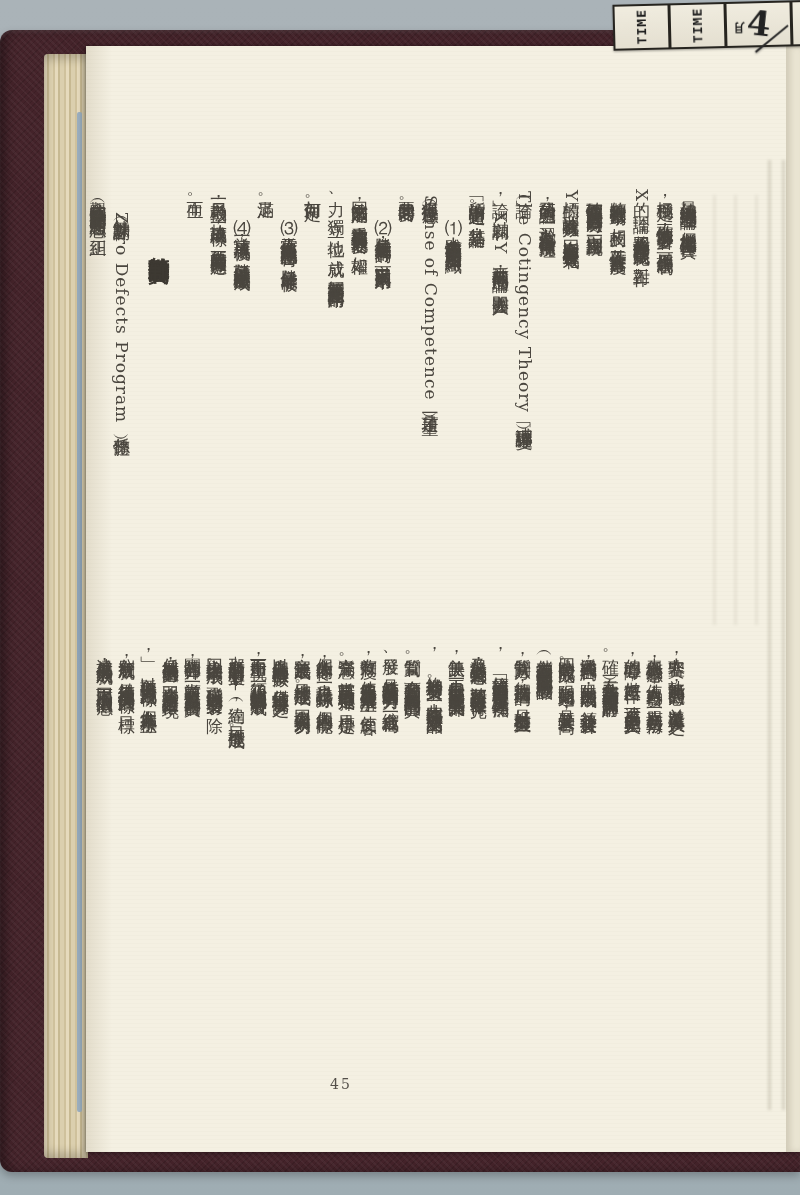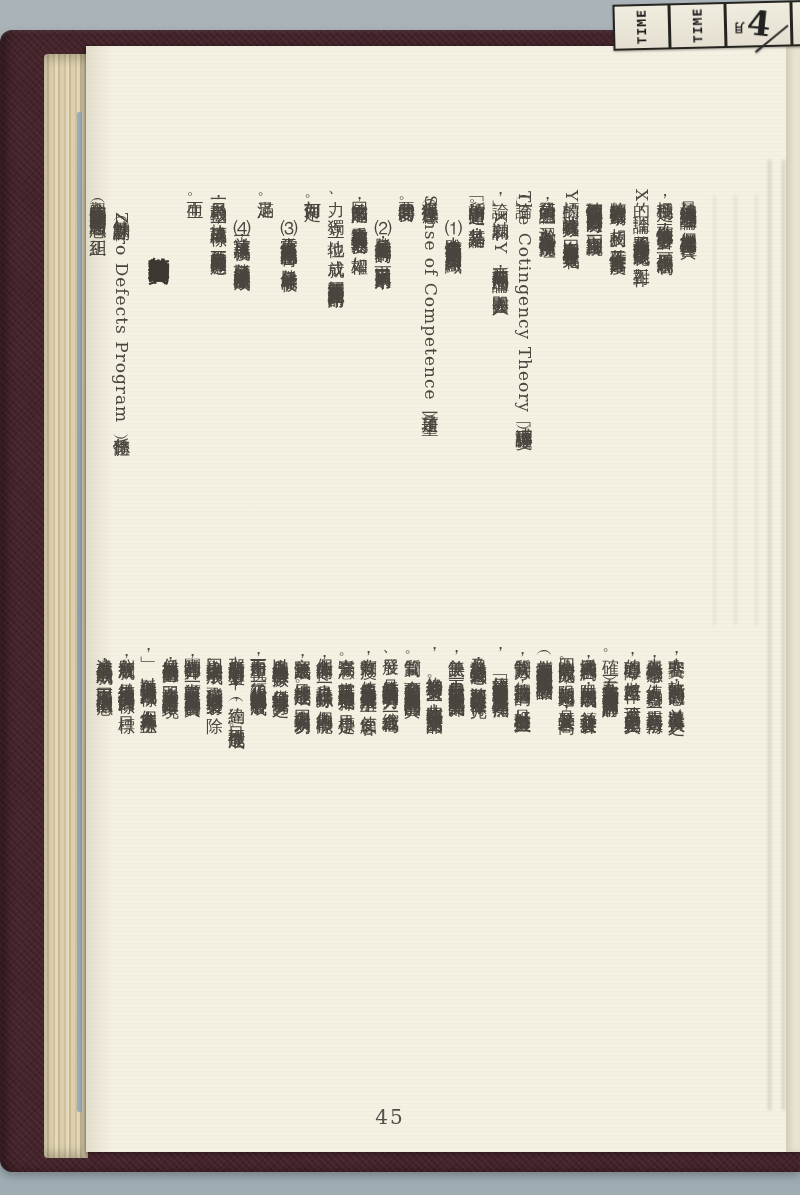--- a/index.html
+++ b/index.html
@@ -114,22 +114,22 @@
   #bottom-text{ top: 645px; right: 112px; height: 438px; font-size: 17px; line-height: 22px;   letter-spacing: 1.1px; }
 
   .section-heading {
     font-size: 21px; line-height: 34px; font-weight: 700;
     color: #3d3932; letter-spacing: 0.5px;
     padding-top: 52px; margin: 0 7px 0 9px;
     white-space: nowrap;
   }
 
   .page-number {
-    position: absolute; top: 1105px; left: 330px; width: 120px;
-    text-align: center; font-size: 20px; color: #54504a;
+    position: absolute; top: 1076px; left: 330px; width: 120px;
+    text-align: left; font-size: 14px; color: #54504a;
     letter-spacing: 2px; z-index: 4;
   }
 </style>
 </head>
 <body>
 
 <div class="scene">
 
   <div class="cover"></div>
 

